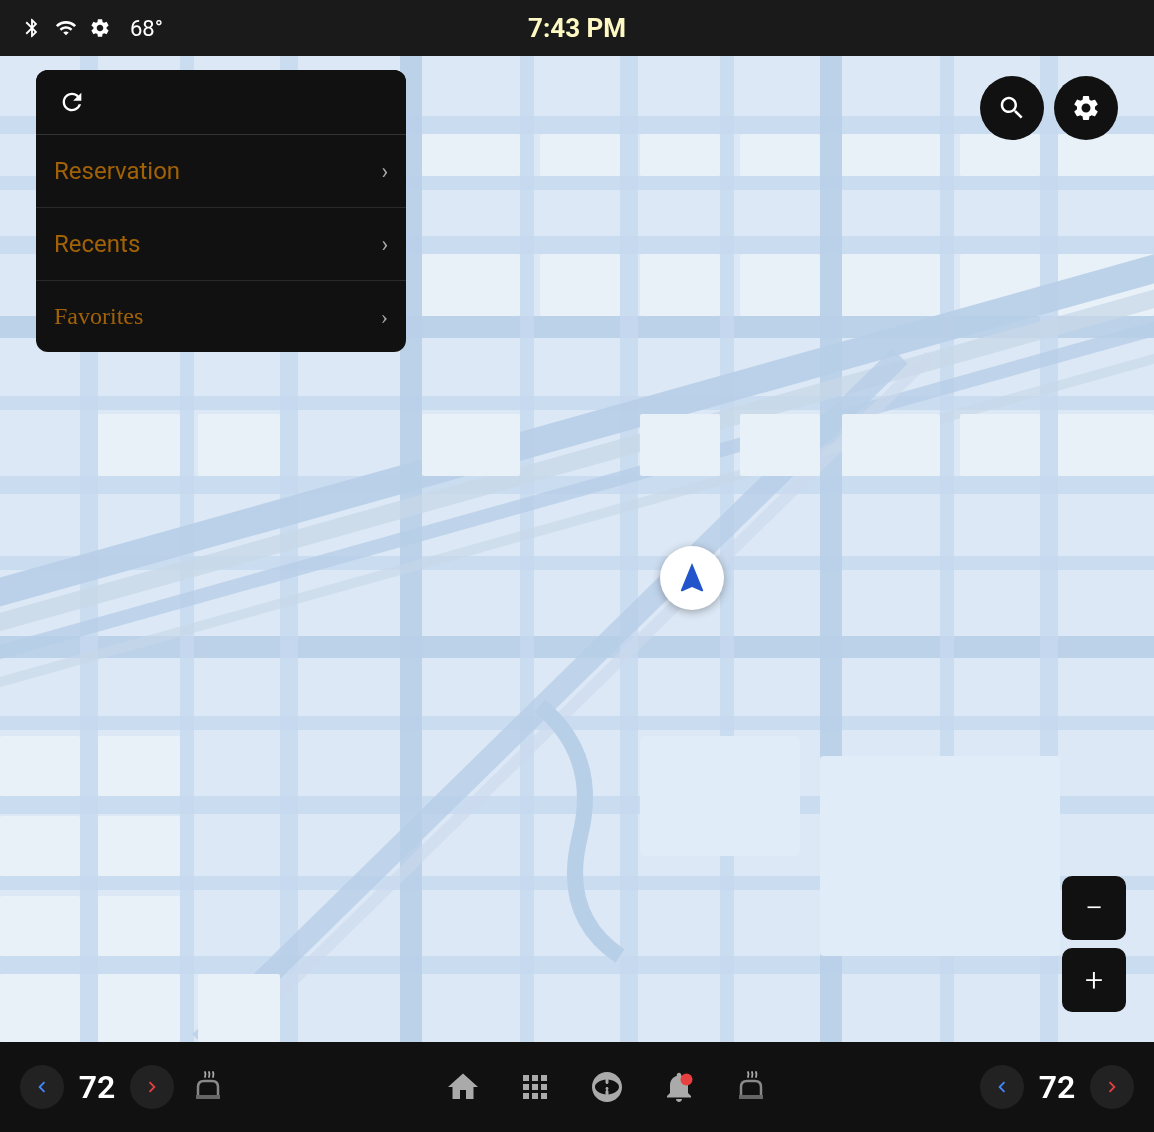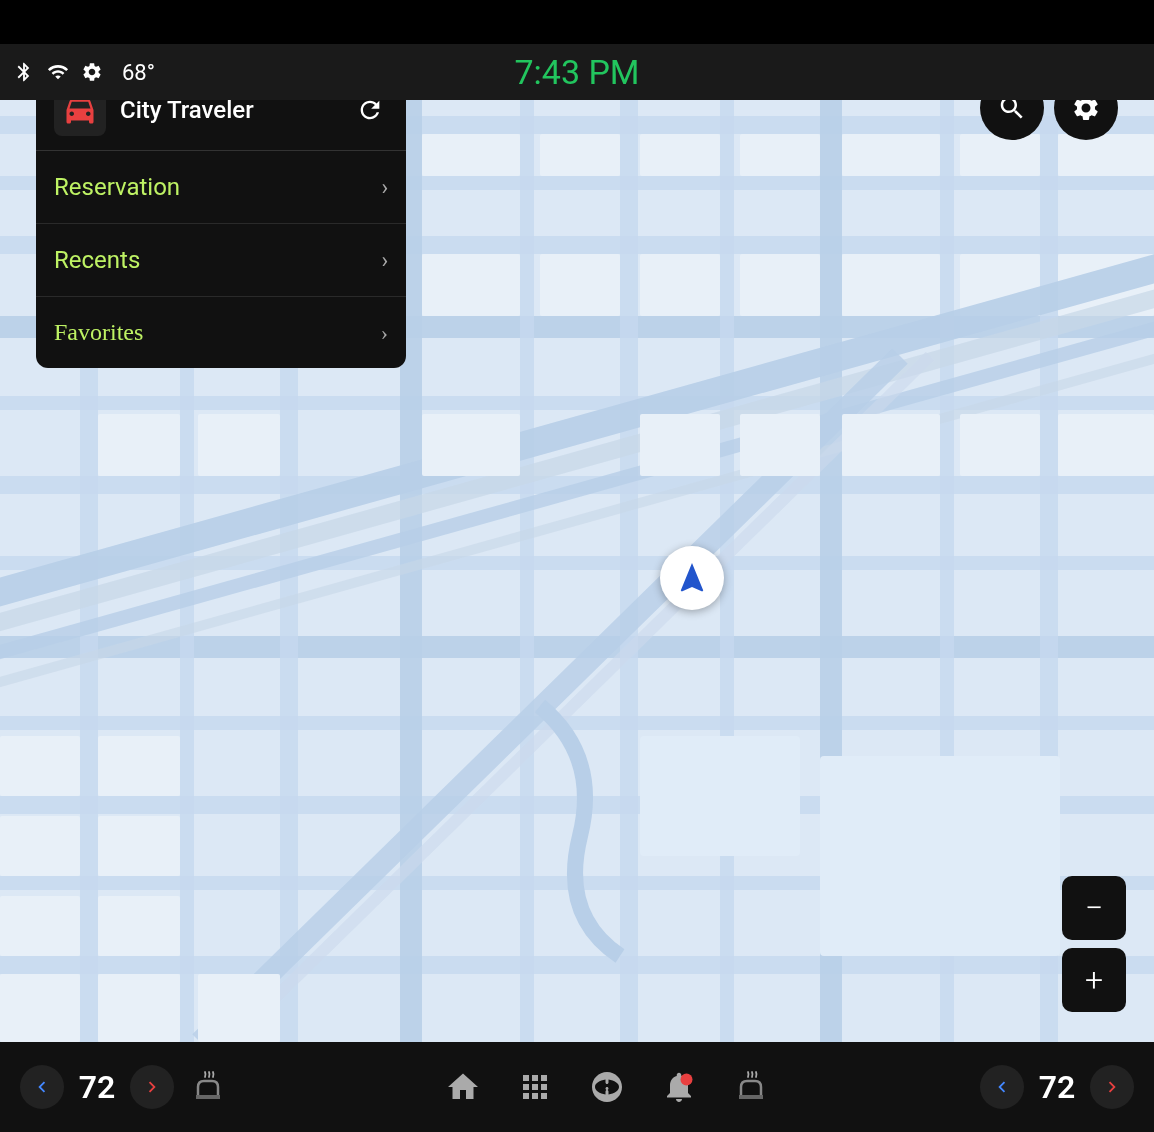--- a/index.html
+++ b/index.html
@@ -13,46 +13,45 @@
     }
 
     
     #status-bar {
       width: 100%;
       height: 56px;
       background: #1a1a1a;
       display: flex;
       align-items: center;
       justify-content: space-between;
-      padding: 0 12px;
+      padding: 0 20px;
       position: absolute;
       top: 0;
       left: 0;
       z-index: 100;
-      margin-top: 44px;
     }
     .status-left {
       display: flex;
       align-items: center;
       gap: 10px;
     }
     .status-icon {
       width: 24px;
       height: 24px;
       display: flex;
       align-items: center;
       justify-content: center;
     }
     .status-center {
       position: absolute;
       left: 50%;
       transform: translateX(-50%);
-      color: #22c55e;
-      font-size: 34px;
-      font-weight: 400;
+      color: #fef9c3;
+      font-size: 26px;
+      font-weight: 700;
     }
     .status-temp {
       color: #fff;
       font-size: 22px;
       margin-left: 8px;
     }
 
     
     #map-area {
       position: absolute;
@@ -126,21 +125,21 @@
       justify-content: space-between;
       padding: 22px 18px;
       cursor: pointer;
       border-bottom: 1px solid #2a2a2a;
     }
     .menu-item:last-child {
       border-bottom: none;
       font-family: Liberation Serif, serif;
     }
     .menu-item-label {
-      color: #bef264;
+      color: #a16207;
       font-size: 24px;
       font-weight: 400;
     }
     .chevron {
       color: #aaa;
       font-size: 22px;
     }
 
     
     #top-right-buttons {
@@ -383,29 +382,20 @@
     <div class="location-circle">
       <svg width="36" height="36" viewBox="0 0 24 24" fill="#2255cc">
         <path d="M12 2L4.5 20.29l.71.71L12 18l6.79 3 .71-.71z"></path>
       </svg>
     </div>
   </div>
 </div>
 
 <div id="app-card">
   <div class="app-header">
-    <div class="app-header-left">
-      <div class="app-icon-box">
-
-        <svg width="36" height="36" viewBox="0 0 24 24" fill="#e84040">
-          <path d="M18.92 6.01C18.72 5.42 18.16 5 17.5 5h-11c-.66 0-1.21.42-1.42 1.01L3 12v8c0 .55.45 1 1 1h1c.55 0 1-.45 1-1v-1h12v1c0 .55.45 1 1 1h1c.55 0 1-.45 1-1v-8l-2.08-5.99zM6.5 16c-.83 0-1.5-.67-1.5-1.5S5.67 13 6.5 13s1.5.67 1.5 1.5S7.33 16 6.5 16zm11 0c-.83 0-1.5-.67-1.5-1.5s.67-1.5 1.5-1.5 1.5.67 1.5 1.5-.67 1.5-1.5 1.5zM5 11l1.5-4.5h11L19 11H5z"></path>
-        </svg>
-      </div>
-      <span class="app-title-text">City Traveler</span>
-    </div>
     <div class="refresh-btn">
       <svg width="28" height="28" viewBox="0 0 24 24" fill="white">
         <path d="M17.65 6.35C16.2 4.9 14.21 4 12 4c-4.42 0-7.99 3.58-7.99 8s3.57 8 7.99 8c3.73 0 6.84-2.55 7.73-6h-2.08c-.82 2.33-3.04 4-5.65 4-3.31 0-6-2.69-6-6s2.69-6 6-6c1.66 0 3.14.69 4.22 1.78L13 11h7V4l-2.35 2.35z"></path>
       </svg>
     </div>
   </div>
   <div class="divider"></div>
 
   <div class="menu-item">
     <span class="menu-item-label">Reservation</span>

